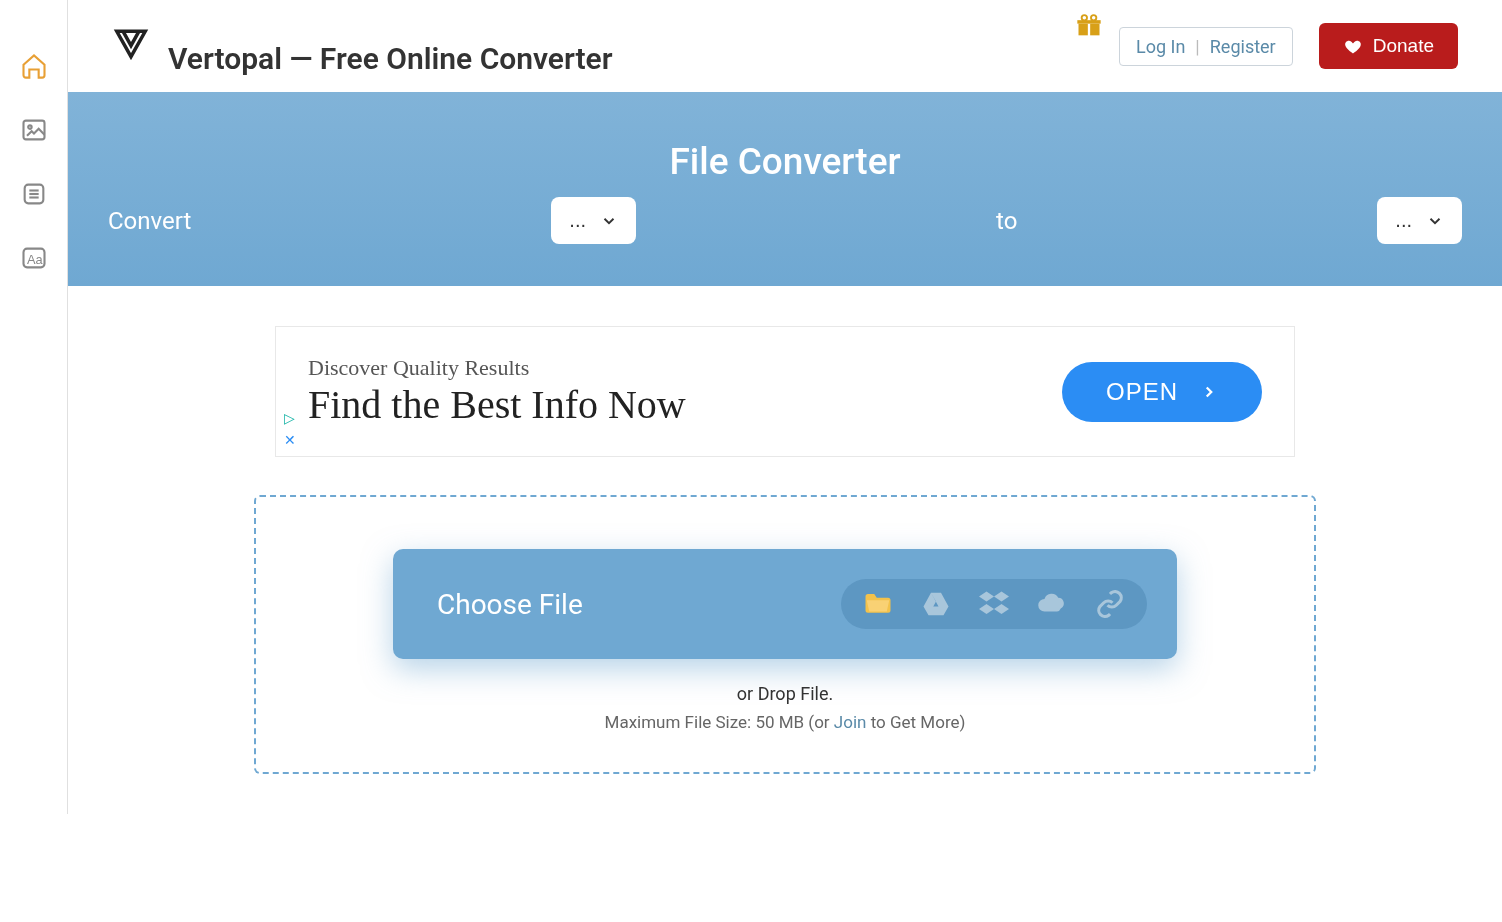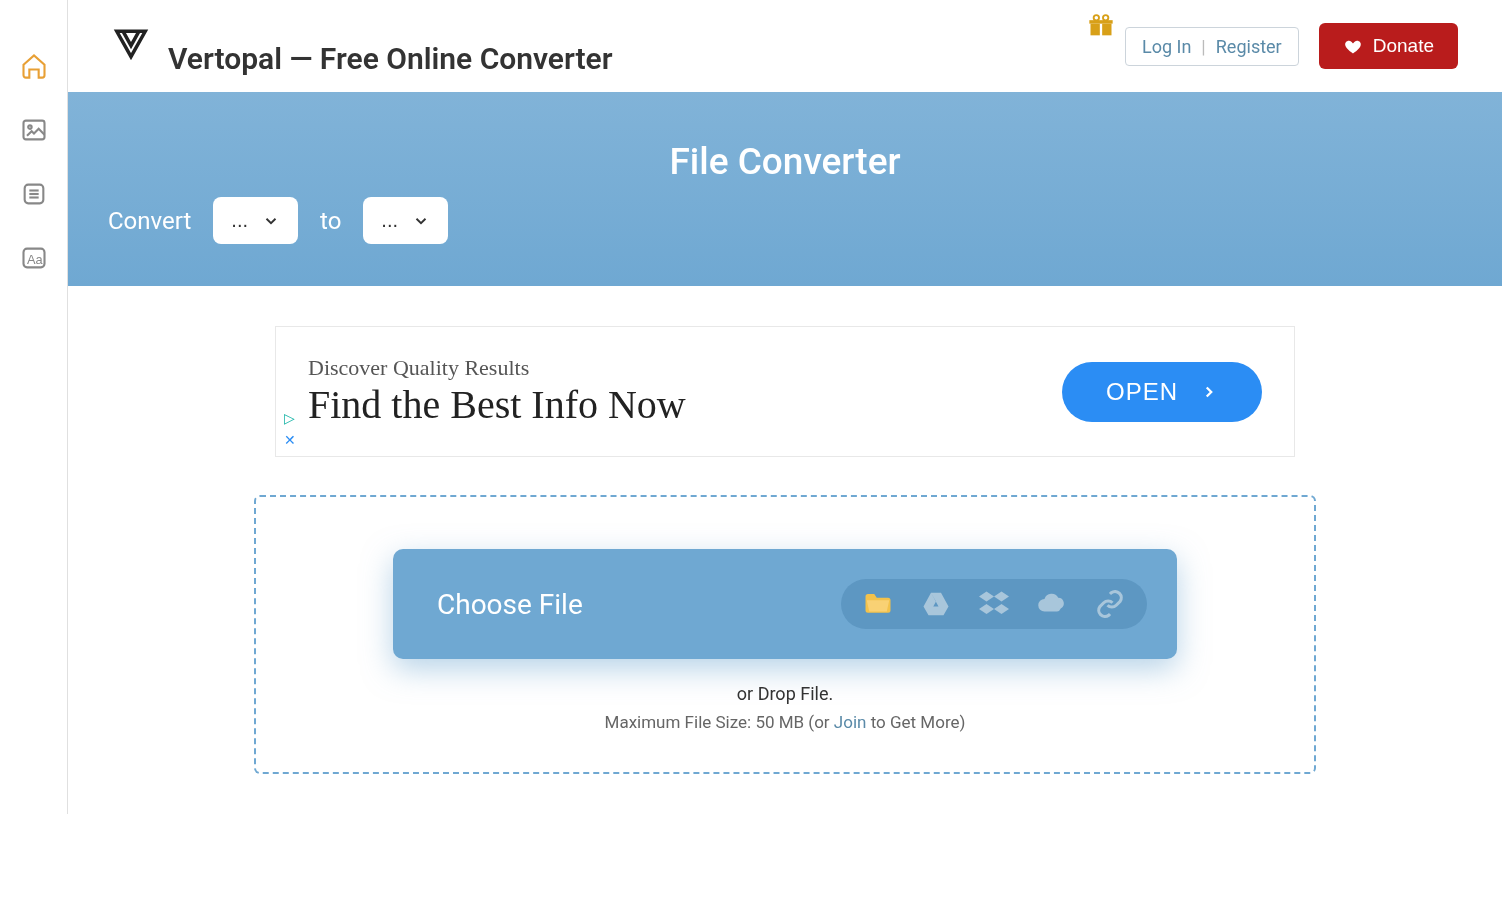--- a/index.html
+++ b/index.html
@@ -63,21 +63,21 @@
     }
     .brand-title {
       font-size: 30px;
       font-weight: 600;
       color: #333;
       margin-top: 24px;
     }
     .header-right {
       display: flex;
       align-items: center;
-      gap: 20px;
+      gap: 26px;
     }
     .gift-icon {
       position: relative;
       top: -18px;
       left: 10px;
       color: #d8a018;
     }
     .gift-icon svg {
       width: 28px;
       height: 28px;
@@ -129,21 +129,21 @@
       font-family: "Segoe UI", Roboto, sans-serif;
     }
     .hero-sub {
       font-size: 21px;
       margin-bottom: 40px;
       color: #f0f6fb;
     }
     .convert-row {
       display: flex;
       align-items: center;
-      justify-content: flex-start;
+      justify-content: space-between;
       gap: 22px;
       font-size: 24px;
     }
     .format-select {
       background: #fff;
       color: #333;
       border: none;
       border-radius: 8px;
       padding: 12px 18px;
       font-size: 20px;

